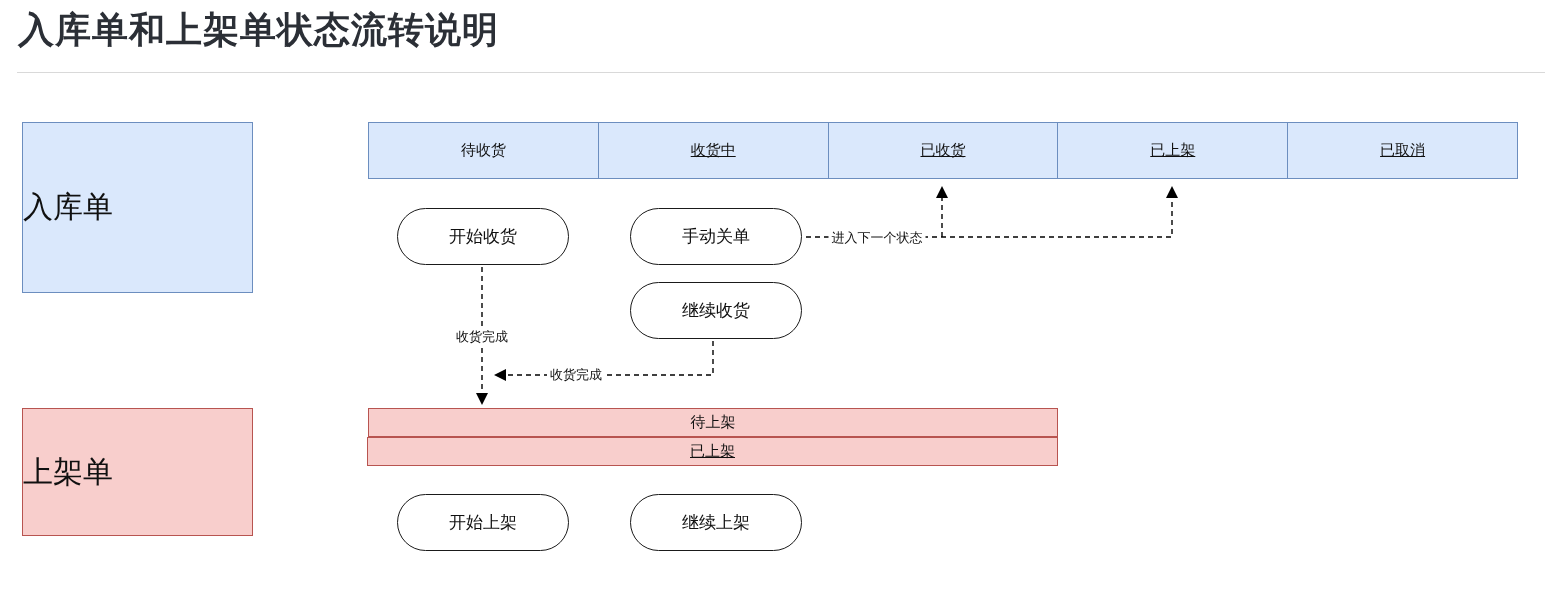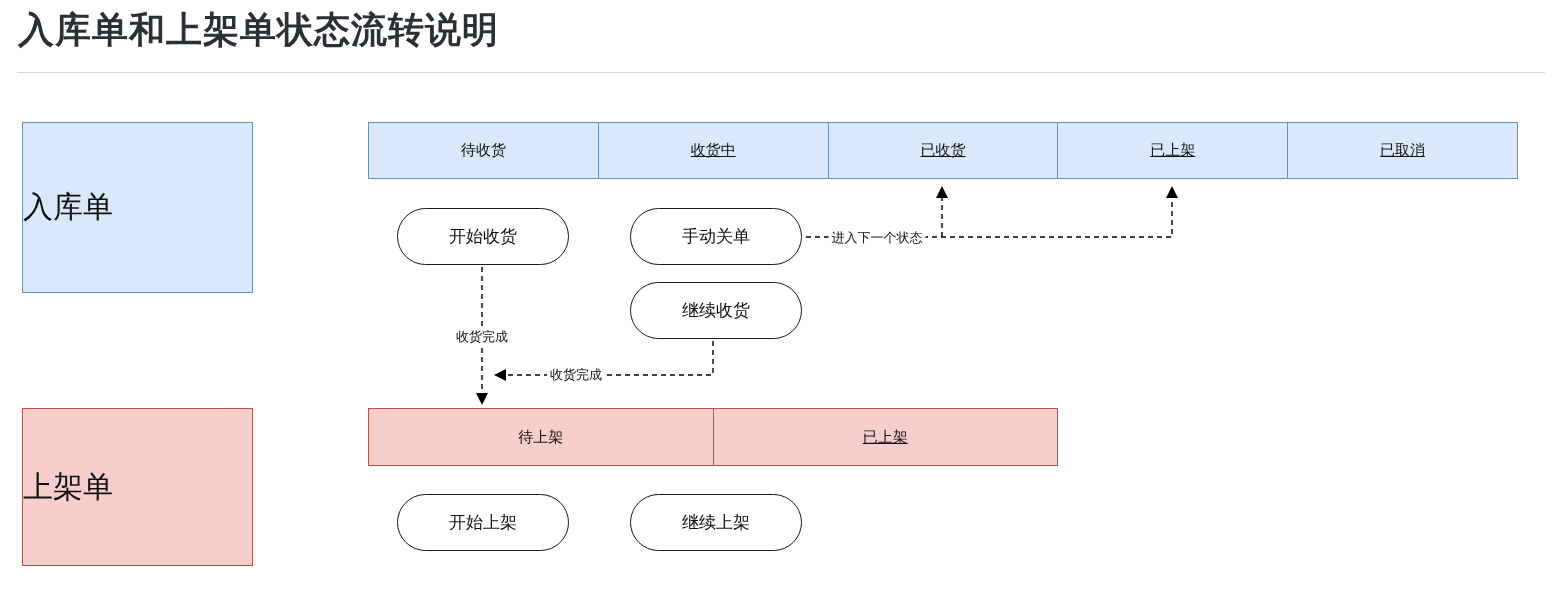--- a/index.html
+++ b/index.html
@@ -15,25 +15,25 @@
   .title-rule{
     position:absolute;left:17px;top:72px;width:1528px;height:0;
     border-top:1px solid #d9d9d9;
   }
   .entity{
     position:absolute;display:flex;align-items:center;
     font-size:30px;color:#101010;box-sizing:border-box;
   }
   .entity.blue{left:22px;top:122px;width:231px;height:171px;
     background:#dae8fc;border:1px solid #6c8ebf;}
-  .entity.red{left:22px;top:408px;width:231px;height:158px;
+  .entity.red{left:22px;top:408px;width:231px;height:128px;
     background:#f8cecc;border:1px solid #b85450;}
   .staterow{position:absolute;display:flex;}
   .staterow.blue{left:368px;top:122px;width:1150px;height:57px;}
-  .staterow.red{left:368px;top:408px;width:690px;height:58px;}
+  .staterow.red{left:368px;top:408px;width:690px;height:58px;flex-direction:column;}
   .staterow .cell{
     flex:1;display:flex;align-items:center;justify-content:center;
     font-size:15px;color:#101010;box-sizing:border-box;
   }
   .staterow.blue .cell{background:#dae8fc;border:1px solid #6c8ebf;}
   .staterow.red .cell{background:#f8cecc;border:1px solid #b85450;}
   .staterow .cell + .cell{margin-left:-1px;text-decoration:underline;}
   .pill{
     position:absolute;width:172px;height:57px;box-sizing:border-box;
     background:#ffffff;border:1.5px solid #1a1a1a;border-radius:29px;

